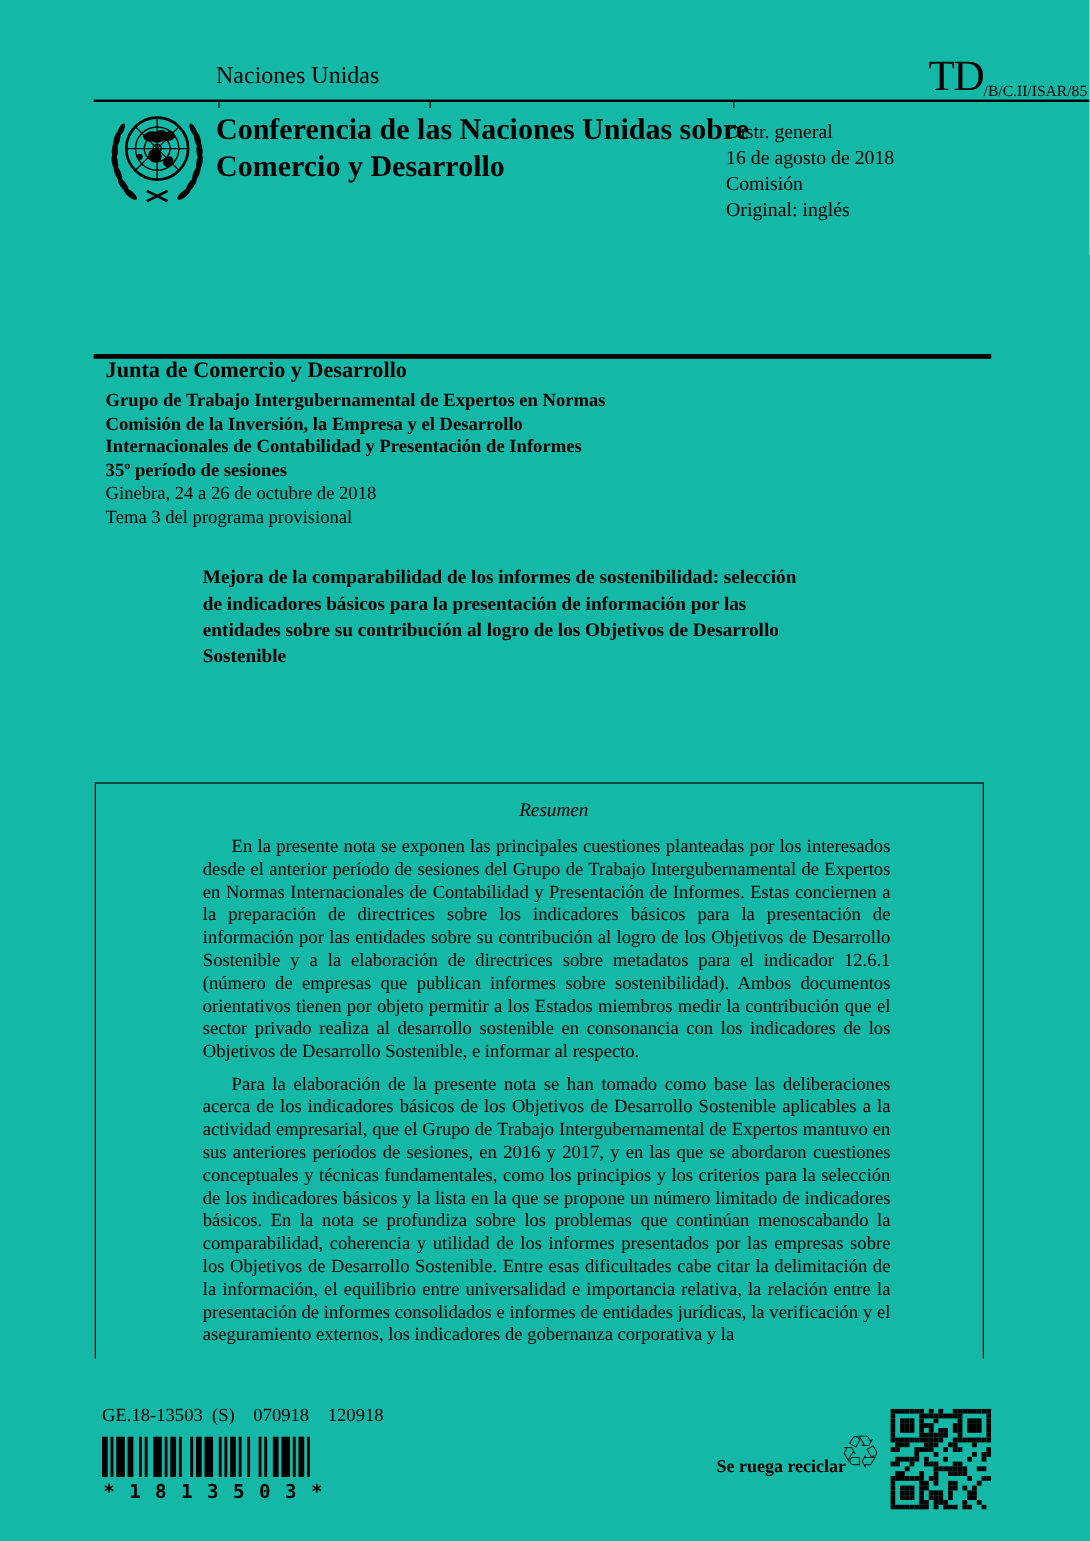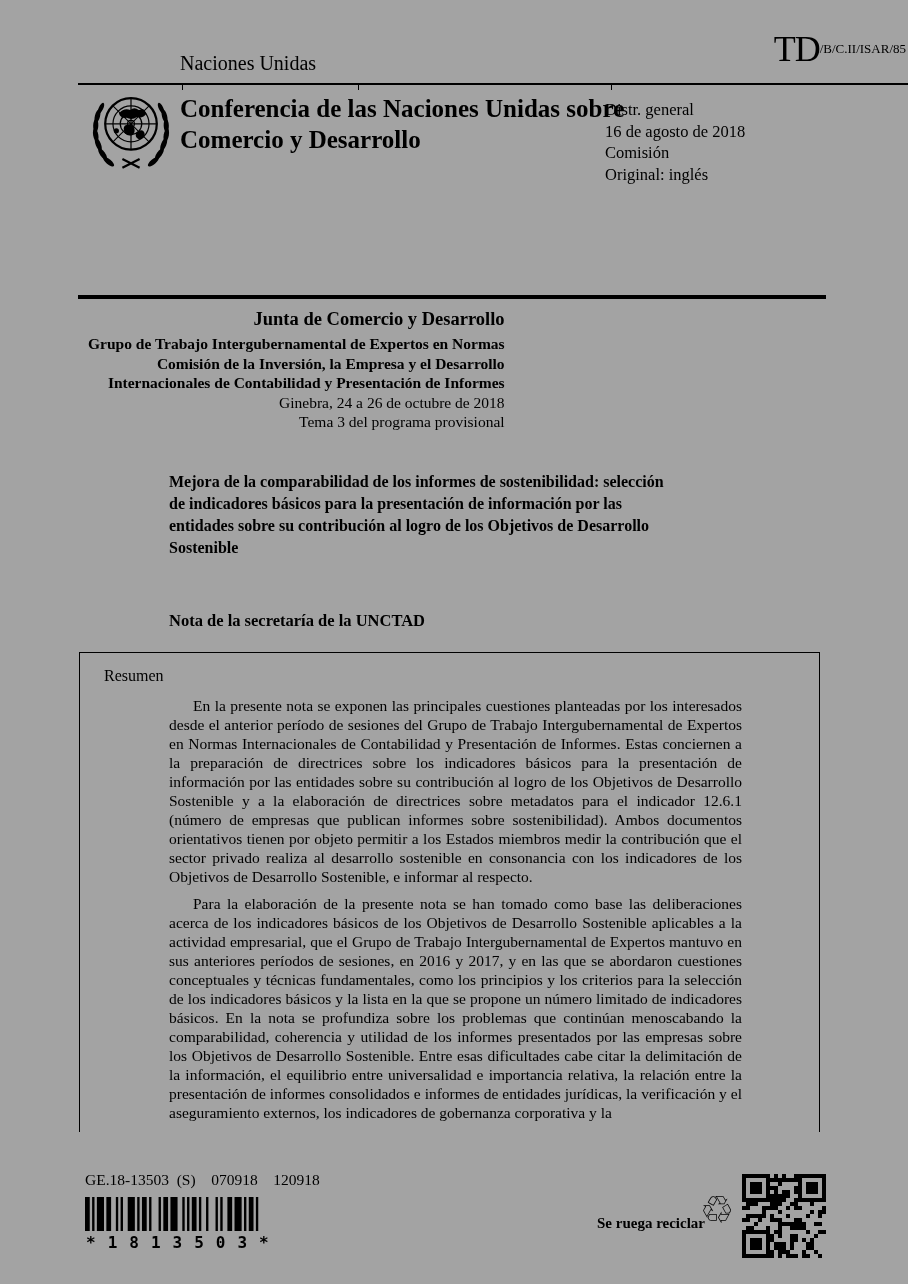--- a/index.html
+++ b/index.html
@@ -1,55 +1,55 @@
 <!DOCTYPE html>
 <html><head>
 <meta charset="utf-8">
 <style>
   html,body{margin:0;padding:0;background:#e8e8e8;}
   .page{
     position:relative;
     width:908px;height:1284px;
     margin:0 auto;
-    background:#a3a3a3;color:#000;
+    background:#14b8a6;color:#000;
     font-family:"Liberation Serif", serif;
     overflow:hidden;
   }
   
   .org-name{position:absolute;left:180px;top:52px;font-size:20px;}
-  .doc-symbol{position:absolute;right:2px;top:28px;display:flex;align-items:center;}
+  .doc-symbol{position:absolute;right:2px;top:42px;display:flex;align-items:flex-end;}
   .doc-symbol .td{font-size:36px;letter-spacing:-1px;}
   .doc-symbol .suffix{font-size:13px;}
   .rule-thin{position:absolute;left:78px;top:83px;width:830px;height:2px;background:#000;}
   .tick{position:absolute;top:85px;width:1px;height:5px;background:#000;}
   .tick.t1{left:182px}.tick.t2{left:358px}.tick.t3{left:611px}
   .emblem{position:absolute;left:88px;top:87px;width:86px;height:84px;}
   .conference-title{
     position:absolute;left:180px;top:93px;width:452px;
     font-size:25px;font-weight:bold;line-height:31px;
   }
   .meta{position:absolute;left:605px;top:99px;font-size:16.5px;line-height:21.5px;}
   
   .rule-thick{position:absolute;left:78px;top:295px;width:748px;height:4px;background:#000;}
   
-  .session{position:absolute;left:88px;top:308px;font-size:15.5px;line-height:19.5px;text-align:right;}
+  .session{position:absolute;left:88px;top:298px;font-size:15.5px;line-height:19.5px;}
   .session .board{font-size:18.5px;font-weight:bold;line-height:22px;margin-bottom:4px;}
   .session .b{font-weight:bold;}
   
   .doc-title{
     position:absolute;left:169px;top:471px;width:505px;
     font-size:16px;font-weight:bold;line-height:22px;
   }
   .doc-subtitle{position:absolute;left:169px;top:611px;font-size:16.5px;font-weight:bold;}
   
   .summary-box{
     position:absolute;left:79px;top:652px;width:741px;height:480px;
     border:1.5px solid #000;border-bottom:none;box-sizing:border-box;
   }
-  .summary-heading{margin:14px 0 0 24px;font-size:16px;}
+  .summary-heading{margin:14px 0 0 24px;font-style:italic;font-size:16px;text-align:center;}
   .summary-body{margin:11px 77px 0 89px;text-align:justify;font-size:15.5px;line-height:19px;}
   .summary-body p{margin:0 0 8px 0;text-indent:24px;}
   
   .footer-ref{position:absolute;left:85px;top:1171px;font-size:15.5px;white-space:pre;}
   .barcode{position:absolute;left:85px;top:1197px;width:178px;height:34px;}
   .barcode-label{
     position:absolute;left:86px;top:1233px;
     font-family:"DejaVu Sans Mono", monospace;font-size:16px;font-weight:bold;
     letter-spacing:12px;white-space:nowrap;
   }
@@ -127,26 +127,26 @@
     <div>Original: inglés</div>
   </div>
 
   <div class="rule-thick"></div>
 
   <div class="session">
     <div class="board">Junta de Comercio y Desarrollo</div>
     <div class="b">Grupo de Trabajo Intergubernamental de Expertos en Normas</div>
     <div class="b">Comisión de la Inversión, la Empresa y el Desarrollo</div>
     <div class="b">Internacionales de Contabilidad y Presentación de Informes</div>
+    <div class="b">35º período de sesiones</div>
     <div>Ginebra, 24 a 26 de octubre de 2018</div>
     <div>Tema 3 del programa provisional</div>
   </div>
 
   <div class="doc-title">Mejora de la comparabilidad de los informes de sostenibilidad: selección de indicadores básicos para la presentación de información por las entidades sobre su contribución al logro de los Objetivos de Desarrollo Sostenible</div>
-  <div class="doc-subtitle">Nota de la secretaría de la UNCTAD</div>
 
   <div class="summary-box">
     <div class="summary-heading">Resumen</div>
     <div class="summary-body">
       <p>En la presente nota se exponen las principales cuestiones planteadas por los interesados desde el anterior período de sesiones del Grupo de Trabajo Intergubernamental de Expertos en Normas Internacionales de Contabilidad y Presentación de Informes. Estas conciernen a la preparación de directrices sobre los indicadores básicos para la presentación de información por las entidades sobre su contribución al logro de los Objetivos de Desarrollo Sostenible y a la elaboración de directrices sobre metadatos para el indicador 12.6.1 (número de empresas que publican informes sobre sostenibilidad). Ambos documentos orientativos tienen por objeto permitir a los Estados miembros medir la contribución que el sector privado realiza al desarrollo sostenible en consonancia con los indicadores de los Objetivos de Desarrollo Sostenible, e informar al respecto.</p>
       <p>Para la elaboración de la presente nota se han tomado como base las deliberaciones acerca de los indicadores básicos de los Objetivos de Desarrollo Sostenible aplicables a la actividad empresarial, que el Grupo de Trabajo Intergubernamental de Expertos mantuvo en sus anteriores períodos de sesiones, en 2016 y 2017, y en las que se abordaron cuestiones conceptuales y técnicas fundamentales, como los principios y los criterios para la selección de los indicadores básicos y la lista en la que se propone un número limitado de indicadores básicos. En la nota se profundiza sobre los problemas que continúan menoscabando la comparabilidad, coherencia y utilidad de los informes presentados por las empresas sobre los Objetivos de Desarrollo Sostenible. Entre esas dificultades cabe citar la delimitación de la información, el equilibrio entre universalidad e importancia relativa, la relación entre la presentación de informes consolidados e informes de entidades jurídicas, la verificación y el aseguramiento externos, los indicadores de gobernanza corporativa y la</p>
     </div>
   </div>
 
   <div class="footer-ref">GE.18-13503  (S)    070918    120918</div>

